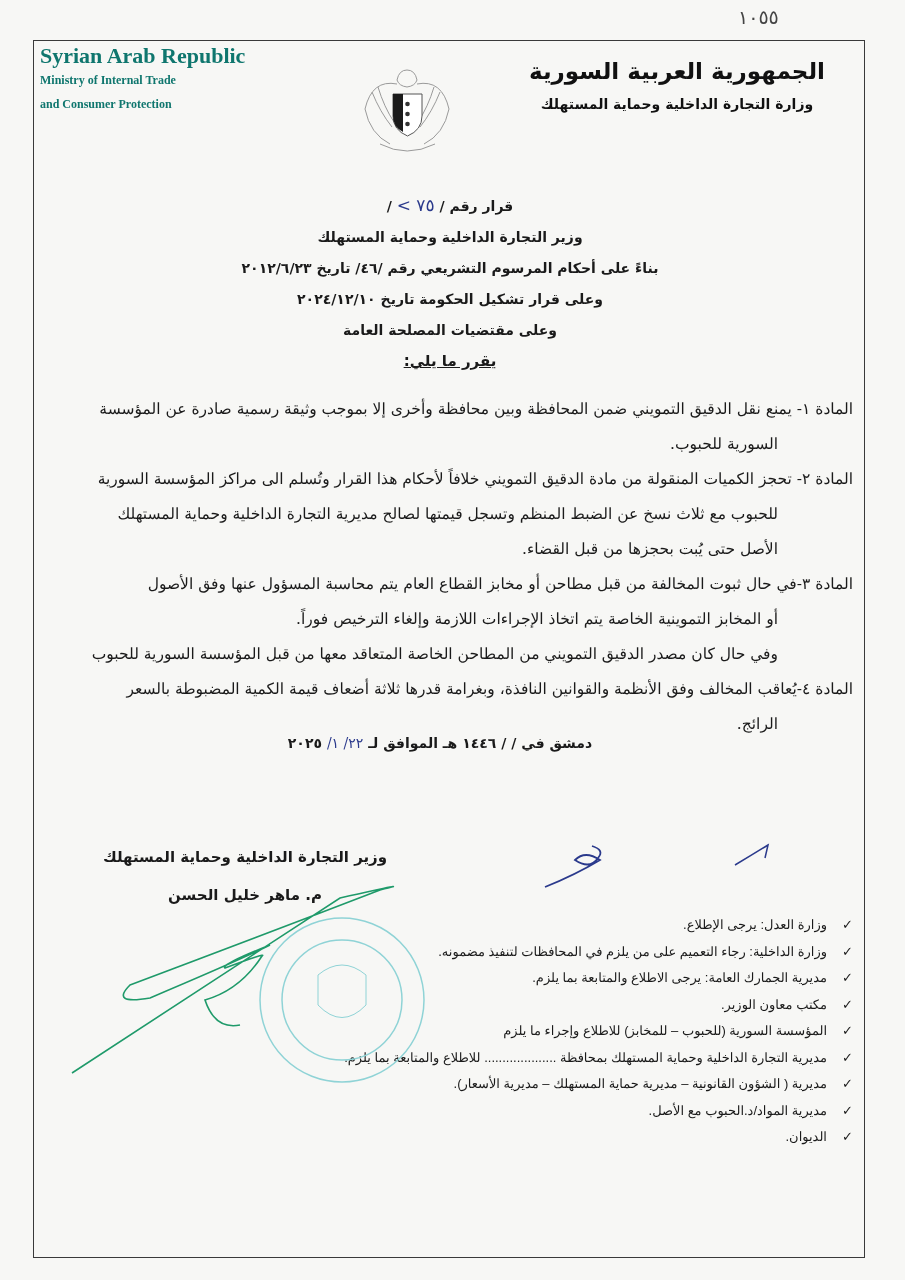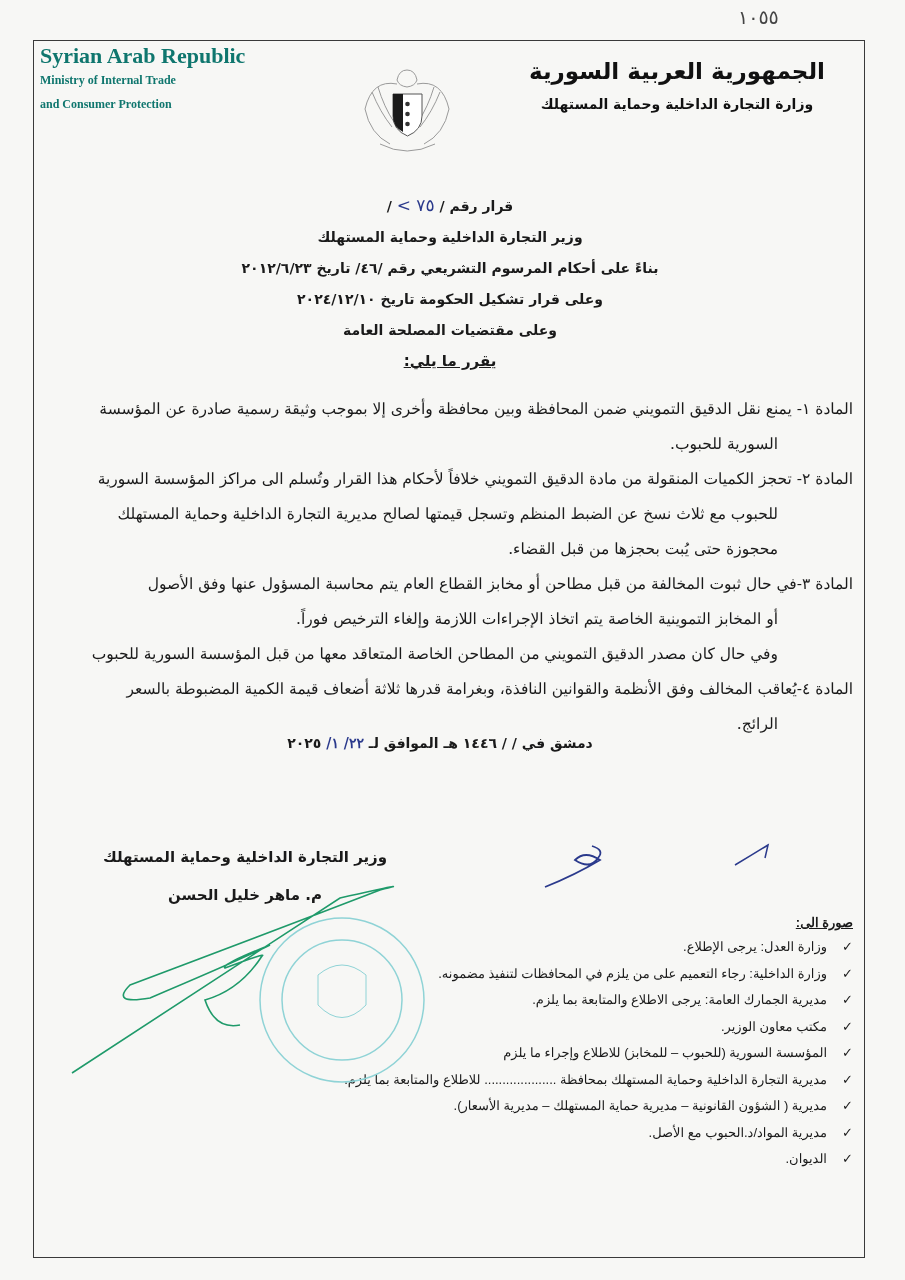--- a/index.html
+++ b/index.html
@@ -42,21 +42,21 @@
   .articles {
     position: absolute; left: 45px; right: 52px; top: 392px;
     direction: rtl; text-align: justify; font-family: "DejaVu Serif", serif; font-size: 15.5px;
   }
   .article { line-height: 35px; }
   .article .cont { padding-right: 75px; }
   .date-line {
     position: absolute; top: 735px; left: 240px; width: 400px; text-align: center; direction: rtl;
     font-weight: bold; font-size: 14px;
   }
-  .date-line .hand { color: #2b3a8c; font-family: "DejaVu Serif", serif; font-weight: bold; }
+  .date-line .hand { color: #2b3a8c; font-family: "DejaVu Serif", serif; font-weight: normal; }
   .signature-block {
     position: absolute; left: 95px; top: 838px; width: 300px; direction: rtl; text-align: center;
     font-weight: bold; font-size: 15px;
   }
   .signature-block div { line-height: 38px; }
   .cc-block {
     position: absolute; right: 52px; top: 912px; width: 470px; direction: rtl; text-align: right;
     font-family: "Liberation Sans", sans-serif; font-size: 13px;
   }
   .cc-title { text-decoration: underline; font-weight: bold; line-height: 22px; font-size: 13px; }
@@ -111,21 +111,21 @@
 </div>
 
 <div class="articles">
   <div class="article">
     <div>المادة ١- يمنع نقل الدقيق التمويني ضمن المحافظة وبين محافظة وأخرى إلا بموجب وثيقة رسمية صادرة عن المؤسسة</div>
     <div class="cont">السورية للحبوب.</div>
   </div>
   <div class="article">
     <div>المادة ٢- تحجز الكميات المنقولة من مادة الدقيق التمويني خلافاً لأحكام هذا القرار وتُسلم الى مراكز المؤسسة السورية</div>
     <div class="cont">للحبوب مع ثلاث نسخ عن الضبط المنظم وتسجل قيمتها لصالح مديرية التجارة الداخلية وحماية المستهلك</div>
-    <div class="cont">محجوزة حتى يُبت بحجزها من قبل القضاء.</div>
+    <div class="cont">الأصل حتى يُبت بحجزها من قبل القضاء.</div>
   </div>
   <div class="article">
     <div>المادة ٣-في حال ثبوت المخالفة من قبل مطاحن أو مخابز القطاع العام يتم محاسبة المسؤول عنها وفق الأصول</div>
     <div class="cont">أو المخابز التموينية الخاصة يتم اتخاذ الإجراءات اللازمة وإلغاء الترخيص فوراً.</div>
     <div class="cont">وفي حال كان مصدر الدقيق التمويني من المطاحن الخاصة المتعاقد معها من قبل المؤسسة السورية للحبوب</div>
   </div>
   <div class="article">
     <div>المادة ٤-يُعاقب المخالف وفق الأنظمة والقوانين النافذة، وبغرامة قدرها ثلاثة أضعاف قيمة الكمية المضبوطة بالسعر</div>
     <div class="cont">الرائج.</div>
   </div>
@@ -136,21 +136,20 @@
   <span class="hand">٢٢/ ١/</span>
   <span>٢٠٢٥</span>
 </div>
 
 <div class="signature-block">
   <div>وزير التجارة الداخلية وحماية المستهلك</div>
   <div>م. ماهر خليل الحسن</div>
 </div>
 
 <div class="cc-block">
-  <div class="cc-title">صورة الى:</div>
   <div class="cc-item"><span class="check">✓</span><span>وزارة العدل: يرجى الإطلاع.</span></div>
   <div class="cc-item"><span class="check">✓</span><span>وزارة الداخلية: رجاء التعميم على من يلزم في المحافظات لتنفيذ مضمونه.</span></div>
   <div class="cc-item"><span class="check">✓</span><span>مديرية الجمارك العامة: يرجى الاطلاع والمتابعة بما يلزم.</span></div>
   <div class="cc-item"><span class="check">✓</span><span>مكتب معاون الوزير.</span></div>
   <div class="cc-item"><span class="check">✓</span><span>المؤسسة السورية (للحبوب – للمخابز) للاطلاع وإجراء ما يلزم</span></div>
   <div class="cc-item"><span class="check">✓</span><span>مديرية التجارة الداخلية وحماية المستهلك بمحافظة .................... للاطلاع والمتابعة بما يلزم.</span></div>
   <div class="cc-item"><span class="check">✓</span><span>مديرية ( الشؤون القانونية – مديرية حماية المستهلك – مديرية الأسعار).</span></div>
   <div class="cc-item"><span class="check">✓</span><span>مديرية المواد/د.الحبوب مع الأصل.</span></div>
   <div class="cc-item"><span class="check">✓</span><span>الديوان.</span></div>
 </div>

